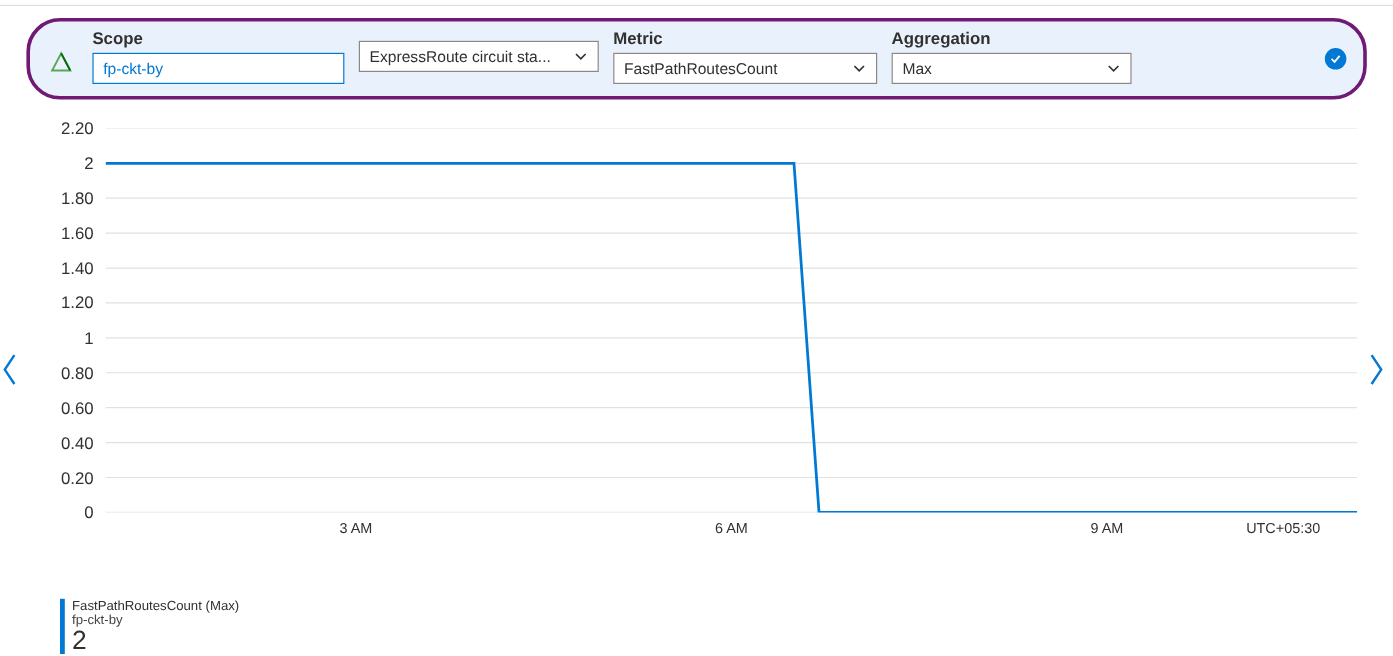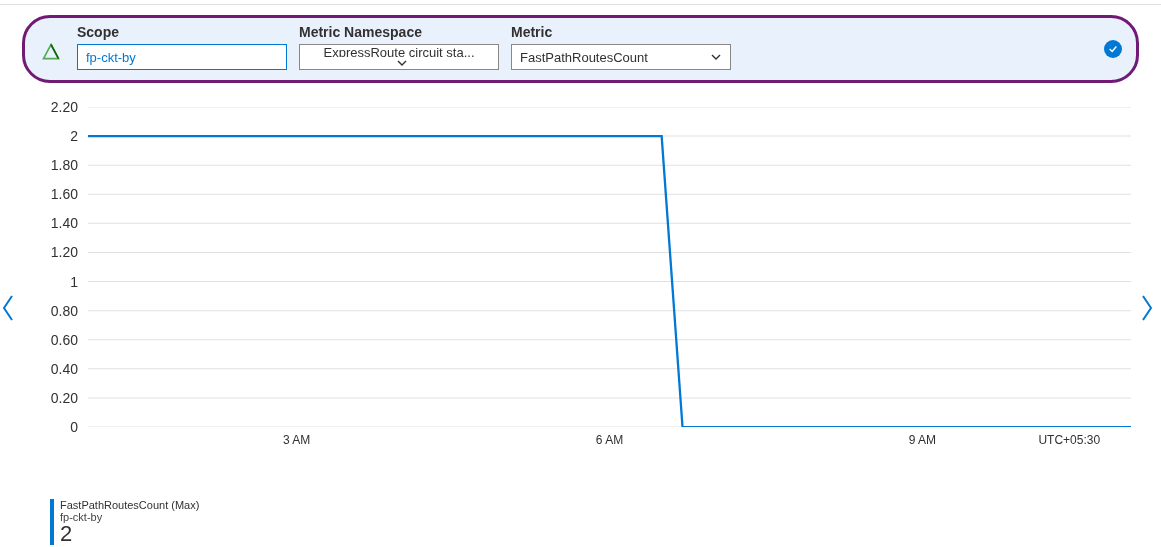--- a/index.html
+++ b/index.html
@@ -22,21 +22,21 @@
   }
   .delta-icon { width: 20px; height: 20px; margin-right: 4px; align-self: flex-end; margin-bottom: 8px; }
   .field { display: flex; flex-direction: column; gap: 4px; }
   .field-label { font-size: 14px; font-weight: 600; color: #323130; }
   .control {
     height: 26px; background: #ffffff; border: 1px solid #8a8886;
     display: flex; align-items: center; justify-content: space-between;
     padding: 0 8px; font-size: 13px;
   }
   .scope-ctrl { width: 210px; border: 1px solid #0078d4; color: #0078d4; }
-  .namespace-ctrl { width: 200px; flex-direction: column; }
+  .namespace-ctrl { width: 200px; }
   .metric-ctrl { width: 220px; }
   .agg-ctrl { width: 200px; }
   .chev { width: 12px; height: 12px; flex-shrink: 0; margin-left: 6px; }
   .text-trunc { overflow: hidden; white-space: nowrap; text-overflow: ellipsis; }
 
   .check-badge {
     width: 18px; height: 18px; border-radius: 50%;
     background: #0078d4; display: flex; align-items: center; justify-content: center;
     position: absolute; right: 14px; top: 50%; transform: translateY(-50%);
   }
@@ -81,39 +81,47 @@
     </svg>
 
     <div class="field">
       <span class="field-label">Scope</span>
       <div class="control scope-ctrl">
         <span class="text-trunc">fp-ckt-by</span>
       </div>
     </div>
 
     <div class="field">
-      <span class="field-label">Metric Namespace</span>
       <div class="control namespace-ctrl">
         <span class="text-trunc">ExpressRoute circuit sta...</span>
         <svg class="chev" viewBox="0 0 12 12">
             <path d="M2 4 L6 8 L10 4" fill="none" stroke="#323130" stroke-width="1.4"></path>
           </svg>
       </div>
     </div>
 
     <div class="field">
       <span class="field-label">Metric</span>
       <div class="control metric-ctrl">
         <span class="text-trunc">FastPathRoutesCount</span>
         <svg class="chev" viewBox="0 0 12 12">
             <path d="M2 4 L6 8 L10 4" fill="none" stroke="#323130" stroke-width="1.4"></path>
           </svg>
       </div>
     </div>
 
+    <div class="field">
+      <span class="field-label">Aggregation</span>
+      <div class="control agg-ctrl">
+        <span class="text-trunc">Max</span>
+        <svg class="chev" viewBox="0 0 12 12">
+            <path d="M2 4 L6 8 L10 4" fill="none" stroke="#323130" stroke-width="1.4"></path>
+          </svg>
+      </div>
+    </div>
 
     <div class="check-badge">
       <svg viewBox="0 0 12 12" width="10" height="10">
           <path d="M2 6 L5 9 L10 3" fill="none" stroke="#ffffff" stroke-width="1.8"></path>
         </svg>
     </div>
   </div>
 
   <svg class="nav-chevron nav-left" viewBox="0 0 16 28">
     <path d="M12 2 L4 14 L12 26" fill="none" stroke="#0078d4" stroke-width="2"></path>

